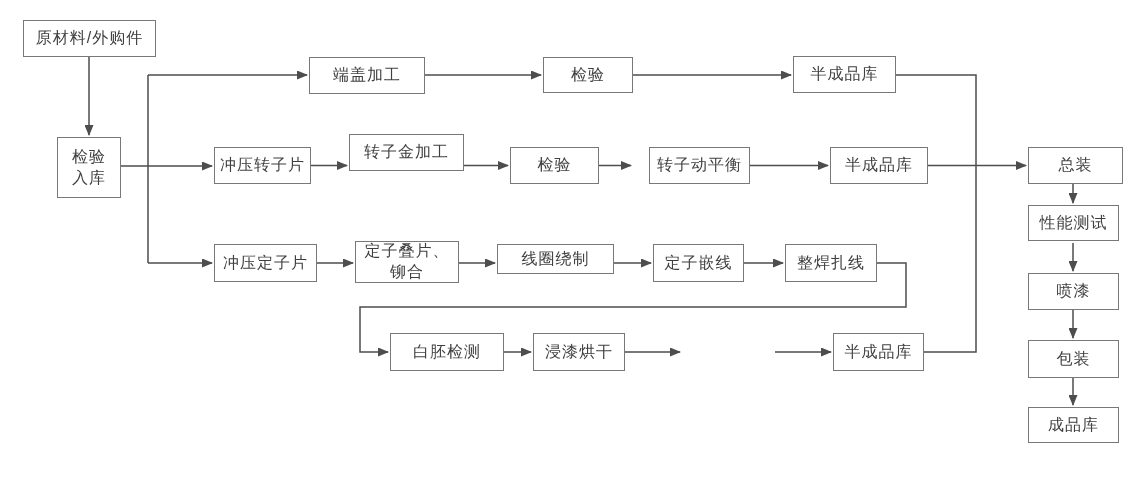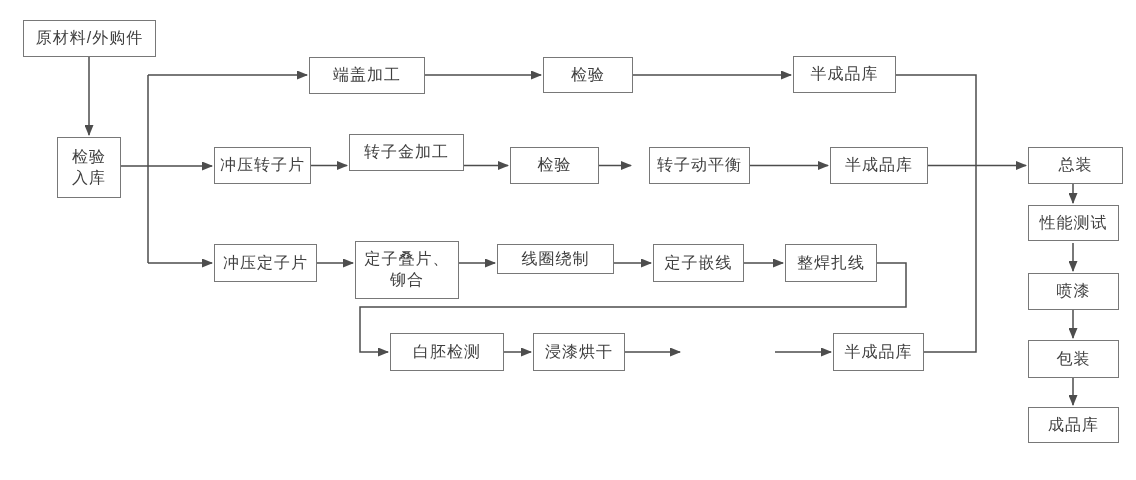--- a/index.html
+++ b/index.html
@@ -125,21 +125,21 @@
   <div class="node" style="left:649px;top:147px;width:101px;height:37px">
     <span class="lbl">转子动平衡</span>
   </div>
   <div class="node" style="left:830px;top:147px;width:98px;height:37px">
     <span class="lbl">半成品库</span>
   </div>
 
   <div class="node" style="left:214px;top:244px;width:103px;height:38px">
     <span class="lbl">冲压定子片</span>
   </div>
-  <div class="node" style="left:355px;top:241px;width:104px;height:58px">
+  <div class="node" style="left:355px;top:241px;width:104px;height:42px">
     <span class="lbl">定子叠片、
 铆合</span>
   </div>
   <div class="node" style="left:497px;top:244px;width:117px;height:30px">
     <span class="lbl">线圈绕制</span>
   </div>
   <div class="node" style="left:653px;top:244px;width:91px;height:38px">
     <span class="lbl">定子嵌线</span>
   </div>
   <div class="node" style="left:785px;top:244px;width:92px;height:38px">

